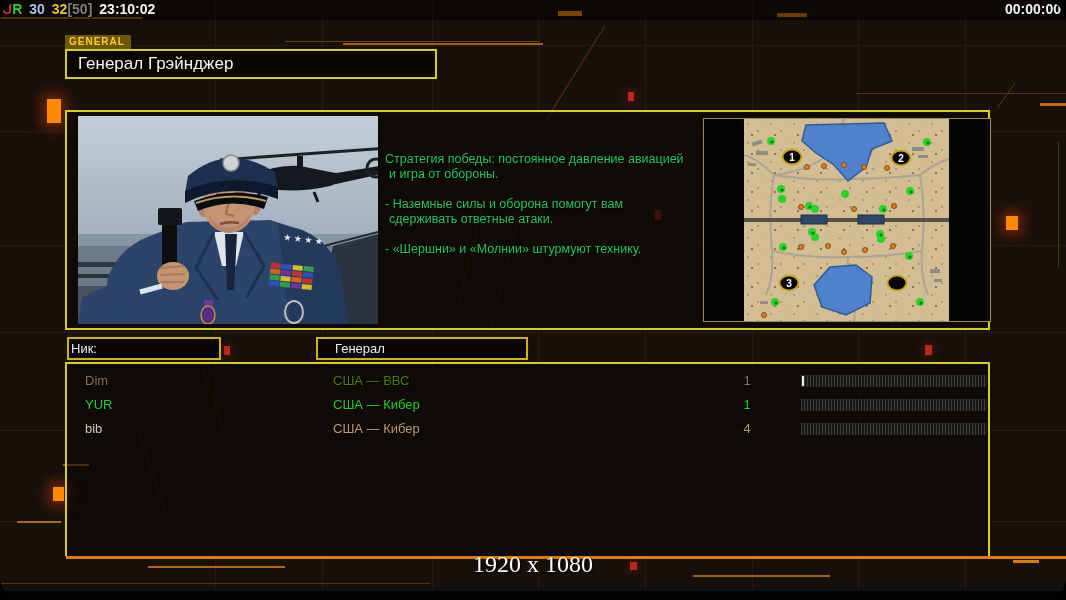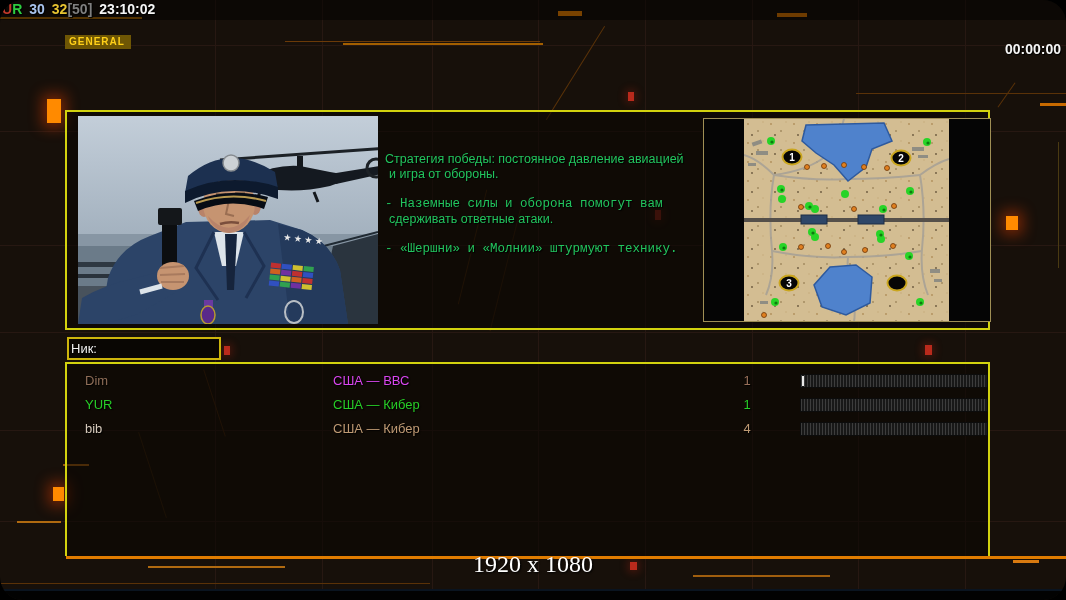--- a/index.html
+++ b/index.html
@@ -15,36 +15,36 @@
   .topstrip{position:absolute;top:0;left:0;width:100%;height:20px;background:rgba(0,0,0,.48);}
   .botstrip{position:absolute;left:0;bottom:0;width:100%;height:9px;background:#020202;}
   .botblue{position:absolute;left:0;top:589px;width:100%;height:2px;background:#0a1420;}
 
   
   .statusbar{position:absolute;top:1px;left:2px;font-size:14px;font-weight:bold;
              text-shadow:1px 1px 1px #000;white-space:pre;}
   .statusbar span{display:inline-block;}
   .sb2,.sb3,.sb5{margin-left:7px;}
   .timer{position:absolute;top:1px;right:5px;font-size:14px;font-weight:bold;color:#f5f5f5;
-         text-shadow:1px 1px 1px #000;margin-top:40px;}
+         text-shadow:1px 1px 1px #000;}
 
   
   .gtab{position:absolute;left:65px;top:35px;background:#6e5604;color:#ffd018;
         font-size:10px;font-weight:bold;letter-spacing:1px;padding:1px 6px 2px 4px;}
   .titlebox{position:absolute;left:65px;top:49px;width:357px;height:26px;
             border:2px solid #d2d20e;background:rgba(8,5,2,.85);
             color:#f4f4f4;font-size:17px;line-height:26px;padding-left:11px;}
 
   
   .mainpanel{position:absolute;left:65px;top:110px;width:921px;height:216px;
              border:2px solid #d2d20e;background:rgba(10,6,2,.55);}
   .portrait{position:absolute;left:11px;top:4px;width:300px;height:208px;background:#0a0c10;}
   .brief{position:absolute;left:318px;top:40px;width:330px;color:#22c55e;
          font-size:12.5px;line-height:15px;text-shadow:1px 1px 1px #000;}
-  .brief .gap{margin-top:15px;font-family:Liberation Mono, monospace;}
+  .brief .gap{margin-top:15px;}
   .brief .cont{padding-left:4px;}
   .mapbox{position:absolute;left:636px;top:6px;width:286px;height:202px;
           border:1px solid #9f8f55;background:#050505;}
   .mapimg{position:absolute;left:40px;top:0;}
 
   
   .hdrbox{position:absolute;top:337px;height:19px;border:2px solid #cdb50c;
           background:rgba(8,5,2,.88);color:#f0f0f0;font-size:13px;line-height:19px;
           text-shadow:1px 1px 1px #000;}
   .hdr-nick{left:67px;width:148px;padding-left:2px;}
@@ -124,20 +124,21 @@
   <div class="rdot" style="left:630px;top:562px;width:7px;height:8px;"></div>
 
   <div class="topstrip"></div>
   <div class="botblue"></div>
   <div class="botstrip"></div>
 
   <div class="statusbar"><span class="sb0" style="color: rgb(192, 57, 43);">U</span><span class="sb1" style="color: rgb(46, 204, 64);">R</span><span class="sb2" style="color: rgb(169, 196, 238);">30</span><span class="sb3" style="color: rgb(232, 196, 49);">32</span><span class="sb4" style="color: rgb(127, 127, 127);">[50]</span><span class="sb5" style="color: rgb(245, 245, 245);">23:10:02</span></div>
   <div class="timer">00:00:00</div>
 
   <div class="gtab">GENERAL</div>
+  <div class="titlebox">Генерал Грэйнджер</div>
 
   <div class="mainpanel">
 
     <div class="portrait">
       <svg width="300" height="208" viewBox="0 0 300 208">
         <defs>
           <linearGradient id="sky" x1="0" y1="0" x2="0" y2="1">
             <stop offset="0" stop-color="#c3ced9"></stop>
               <stop offset="1" stop-color="#8c9cab"></stop>
           </linearGradient>
@@ -318,25 +319,26 @@
             <ellipse cx="45" cy="164" rx="9.5" ry="7.5" fill="#060606" stroke="#caa61e" stroke-width="2"></ellipse>
             <text x="45" y="168" fill="#ffffff">3</text>
             <ellipse cx="153" cy="164" rx="9.5" ry="7.5" fill="#060606" stroke="#caa61e" stroke-width="2"></ellipse>
           </g>
         </svg>
       </div>
     </div>
   </div>
 
   <div class="hdrbox hdr-nick">Ник:</div>
+  <div class="hdrbox hdr-general">Генерал</div>
 
   <div class="roster">
     <div class="row row0">
       <span class="cell-nick" style="color: rgb(143, 110, 88);">Dim</span>
-      <span class="cell-general" style="color: #d946ef;">США — ВВС</span>
+      <span class="cell-general" style="color: #4d7c0f;">США — ВВС</span>
       <span class="cell-team" style="color: rgb(153, 112, 90);">1</span>
       <span class="bar">
           <span class="cursor"></span>
         </span>
     </div>
     <div class="row row1">
       <span class="cell-nick" style="color: rgb(39, 205, 39);">YUR</span>
       <span class="cell-general" style="color: rgb(39, 205, 39);">США — Кибер</span>
       <span class="cell-team" style="color: rgb(39, 205, 39);">1</span>
       <span class="bar"></span>

